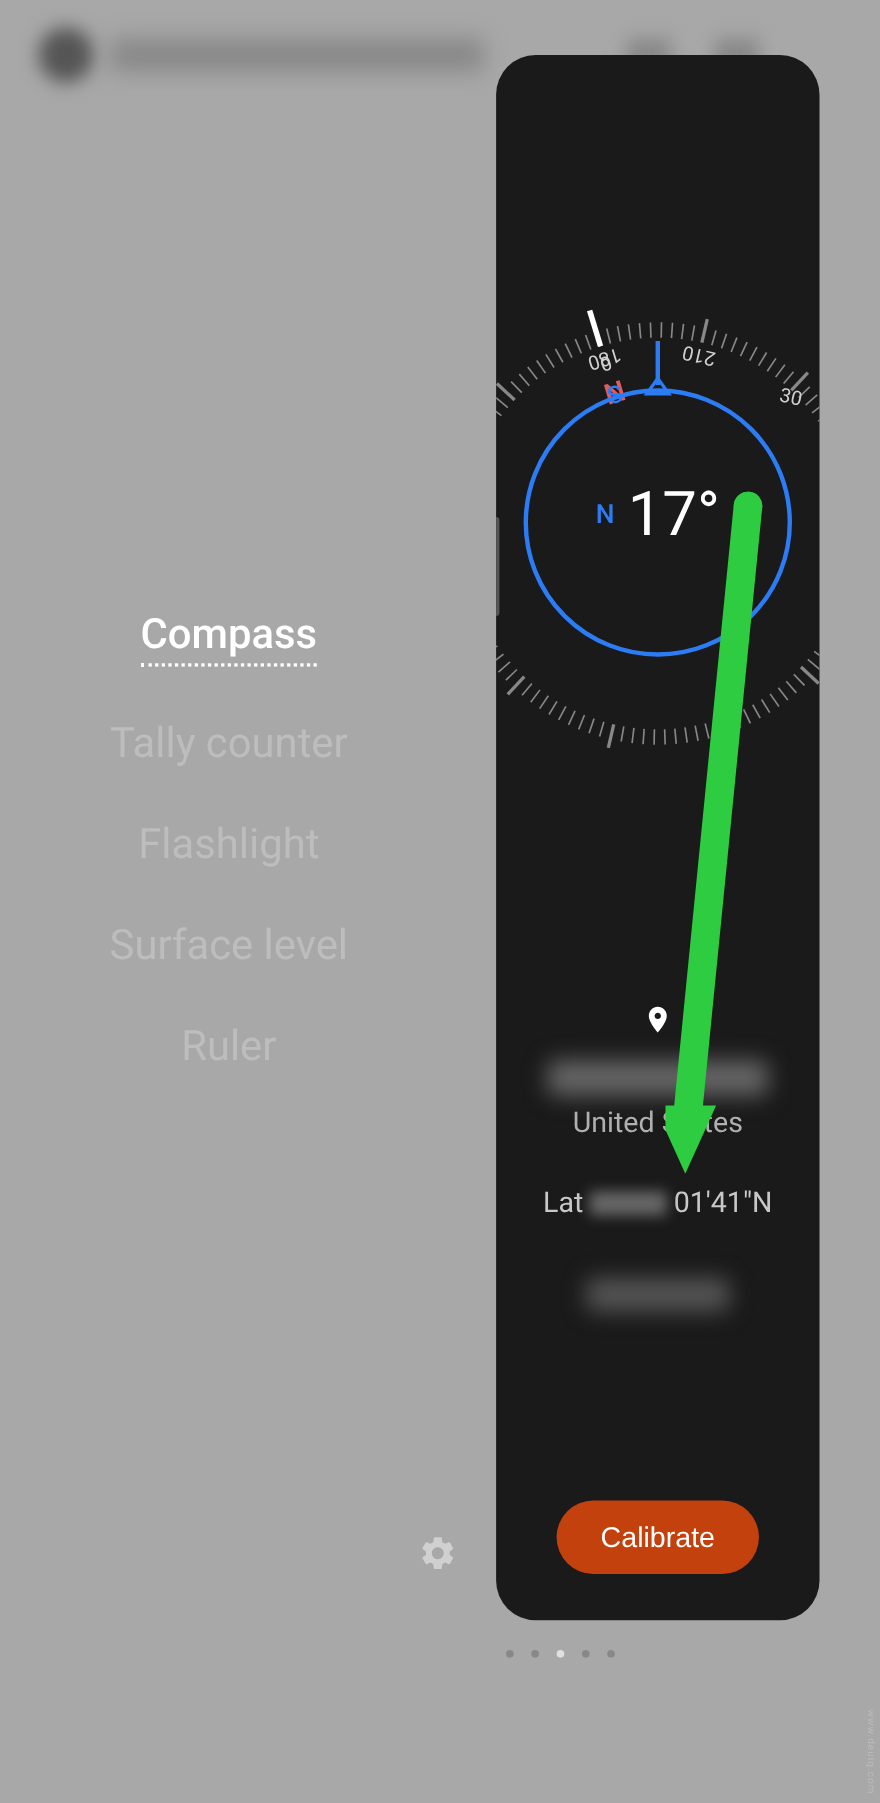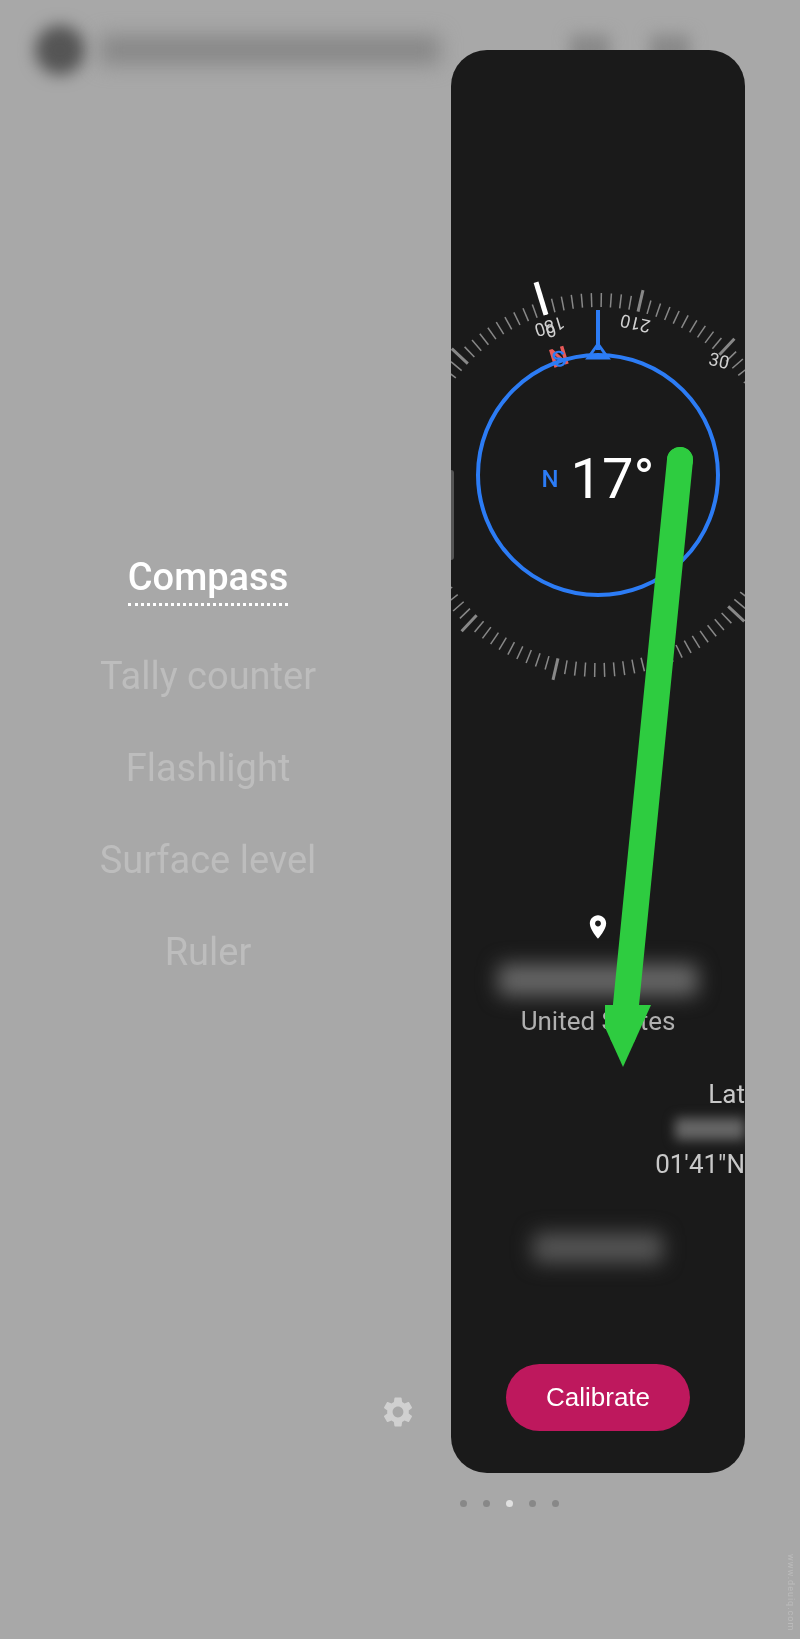--- a/index.html
+++ b/index.html
@@ -87,21 +87,21 @@
       top: 50px;
       width: 294px;
       height: 1423px;
       background: #1a1a1a;
       border-radius: 36px;
       overflow: hidden;
     }
     
     .compass-heading {
       position: absolute;
-      top: 396px;
+      top: 384px;
       left: 0;
       width: 100%;
       text-align: center;
       color: #ffffff;
     }
     
     .heading-cardinal {
       font-size: 24px;
       color: #2c7cf5;
       font-weight: 500;
@@ -146,23 +146,22 @@
     
     .coords {
       font-size: 26px;
       color: #c8c8c8;
       line-height: 1.4;
     }
     
     .coord-row {
       display: flex;
       justify-content: center;
-      align-items: flex-end;
+      align-items: center;
       gap: 6px;
-      flex-direction: column;
     }
     
     .coord-blur {
       display: inline-block;
       width: 70px;
       height: 22px;
       background: #666;
       filter: blur(6px);
       border-radius: 3px;
       vertical-align: middle;
@@ -175,21 +174,21 @@
       margin: 50px auto 0;
       filter: blur(10px);
       border-radius: 6px;
     }
     
     .calibrate-button {
       position: absolute;
       bottom: 42px;
       left: 50%;
       transform: translateX(-50%);
-      background: #be185d;
+      background: #c2410c;
       color: #ffffff;
       font-size: 26px;
       font-weight: 400;
       padding: 18px 40px;
       border-radius: 40px;
       border: none;
       cursor: pointer;
     }
     
     .annotation-arrow {

